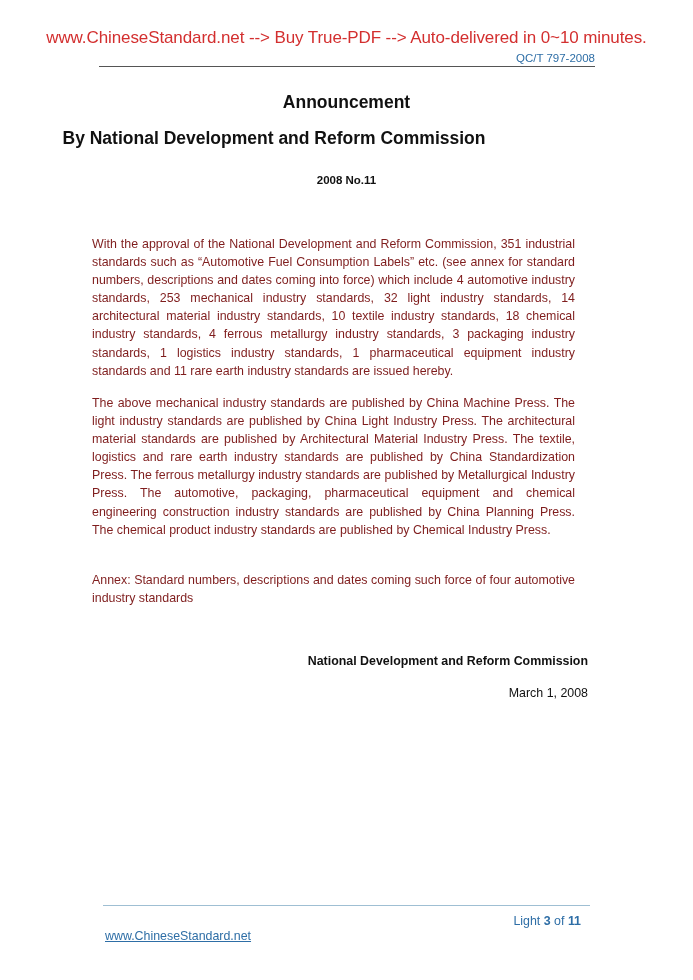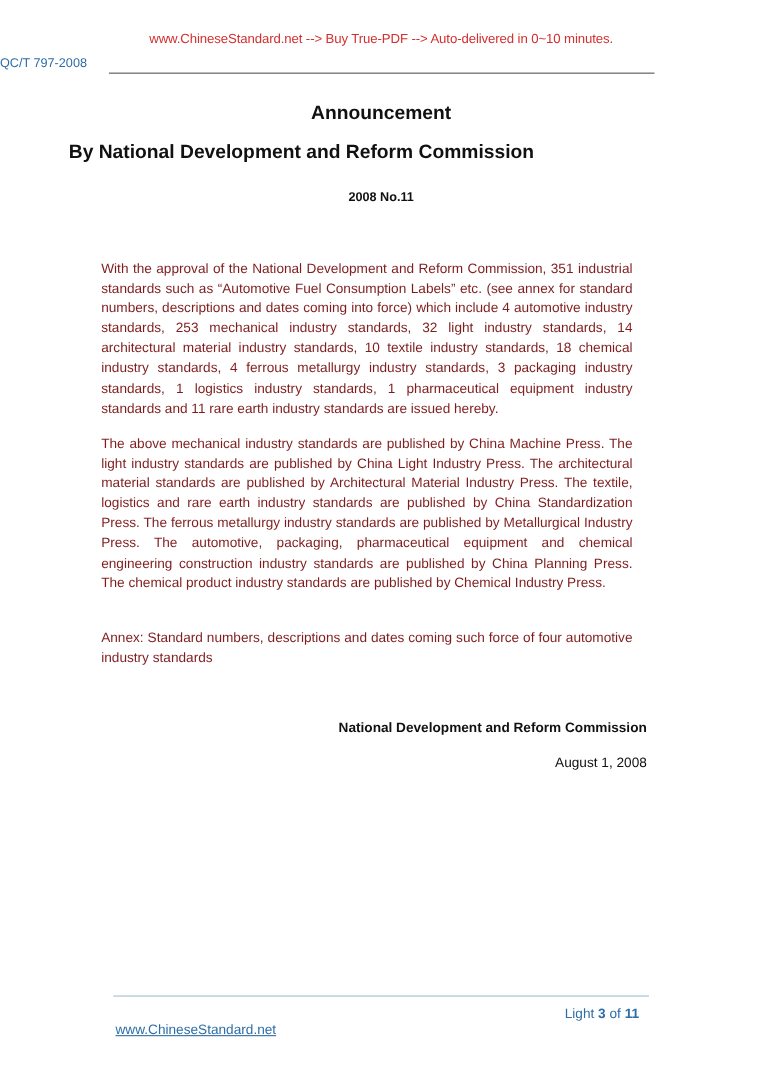--- a/index.html
+++ b/index.html
@@ -1,20 +1,20 @@
 <!DOCTYPE html>
 <html><head>
 <meta charset="utf-8">
 <style>
   html, body { margin: 0; padding: 0; background: #ffffff; }
   body { width: 693px; height: 980px; position: relative; overflow: hidden;
          font-family: "Liberation Sans", sans-serif; color: #111; }
   .promo { position: absolute; top: 28px; left: 0; width: 693px; text-align: center;
-           font-size: 12px; color: #d32f2f; letter-spacing: -0.1px; }
-  .docid { position: absolute; top: 52px; left: 0; width: 693px; text-align: left;
+           font-size: 17px; color: #d32f2f; letter-spacing: -0.1px; }
+  .docid { position: absolute; top: 52px; left: 0; width: 595px; text-align: right;
            font-size: 11.5px; color: #2e6ea6; }
   .hdr-rule { position: absolute; top: 66px; left: 99px; width: 496px; height: 1px; background: #555; }
   .title { position: absolute; top: 92px; left: 0; width: 693px; text-align: center;
            font-size: 17.5px; font-weight: bold; }
   .subtitle { position: absolute; top: 128px; left: 0; width: 548px; text-align: center;
            font-size: 17.5px; font-weight: bold; }
   .number { position: absolute; top: 174px; left: 0; width: 693px; text-align: center;
            font-size: 11.5px; font-weight: bold; }
   .para { position: absolute; left: 92px; width: 483px; font-size: 12.4px;
           line-height: 18.1px; text-align: justify; color: #7f1d1d; }
@@ -38,21 +38,21 @@
 
 <div class="title">Announcement</div>
 <div class="subtitle">By National Development and Reform Commission</div>
 <div class="number">2008 No.11</div>
 
 <div class="para p1">With the approval of the National Development and Reform Commission, 351 industrial standards such as “Automotive Fuel Consumption Labels” etc. (see annex for standard numbers, descriptions and dates coming into force) which include 4 automotive industry standards, 253 mechanical industry standards, 32 light industry standards, 14 architectural material industry standards, 10 textile industry standards, 18 chemical industry standards, 4 ferrous metallurgy industry standards, 3 packaging industry standards, 1 logistics industry standards, 1 pharmaceutical equipment industry standards and 11 rare earth industry standards are issued hereby.</div>
 <div class="para p2">The above mechanical industry standards are published by China Machine Press. The light industry standards are published by China Light Industry Press. The architectural material standards are published by Architectural Material Industry Press. The textile, logistics and rare earth industry standards are published by China Standardization Press. The ferrous metallurgy industry standards are published by Metallurgical Industry Press. The automotive, packaging, pharmaceutical equipment and chemical engineering construction industry standards are published by China Planning Press. The chemical product industry standards are published by Chemical Industry Press.</div>
 <div class="para p3">Annex: Standard numbers, descriptions and dates coming such force of four automotive industry standards</div>
 
 <div class="signer">National Development and Reform Commission</div>
-<div class="date">August 1, 2008</div>
+<div class="date">March 1, 2008</div>
 
 <div class="ftr-rule"></div>
 <a class="ftr-link">www.ChineseStandard.net</a>
 <div class="ftr-page">
   <span>Light</span>
   <b>3</b>
   <span>of</span>
   <b>11</b>
 </div>
 

